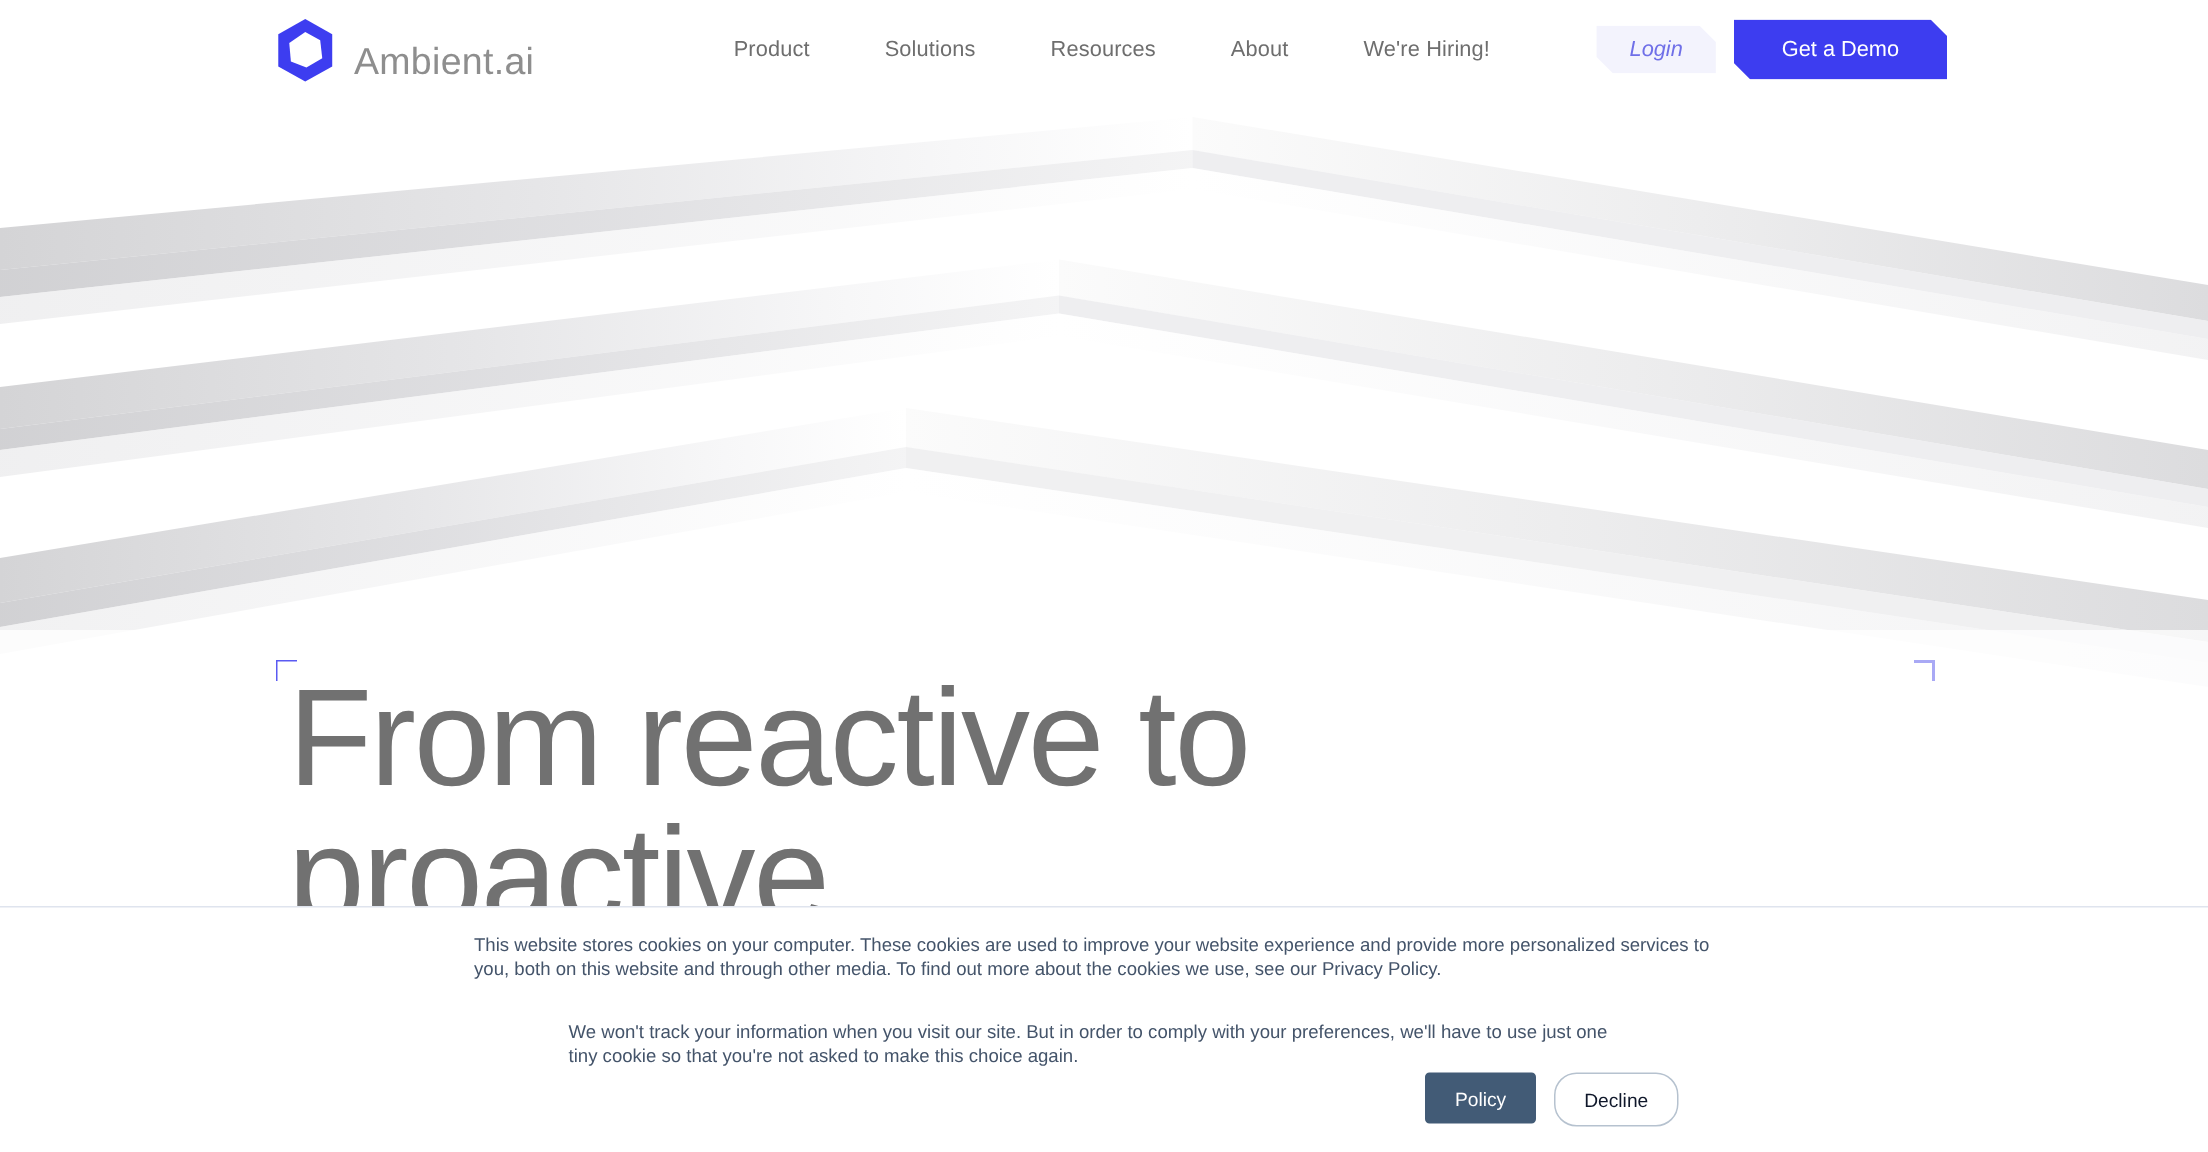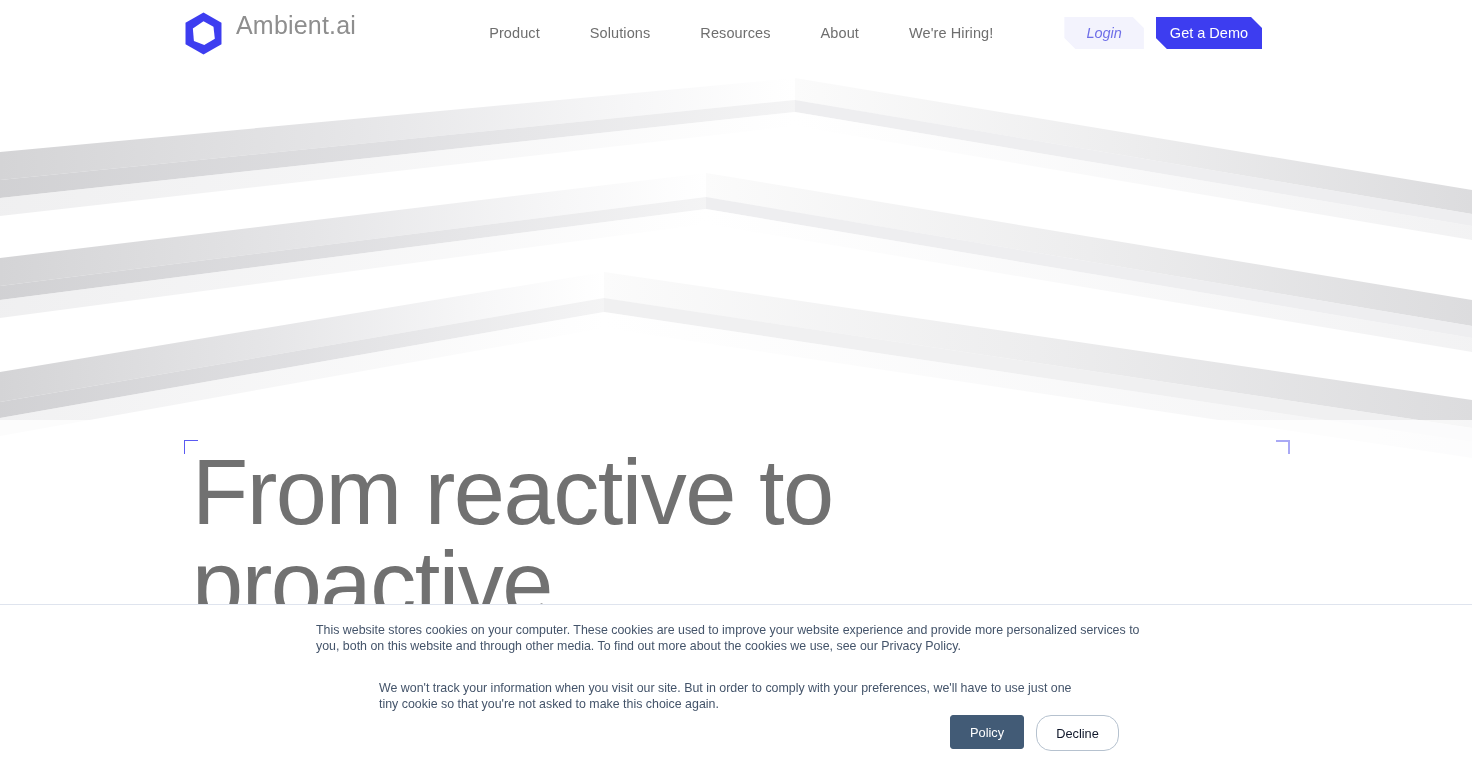--- a/index.html
+++ b/index.html
@@ -23,21 +23,21 @@
     width: 1472px;
     height: 66px;
     display: flex;
     align-items: center;
     z-index: 40;
     background: transparent;
   }
 
   .brand {
     display: flex;
-    align-items: flex-start;
+    align-items: flex-end;
     gap: 11px;
     margin-left: 182px;
     text-decoration: none;
     cursor: pointer;
   }
   .brand-mark { width: 43px; height: 45px; display: block; flex: none; }
   .brand-name {
     font-size: 25px;
     color: #8e8e8e;
     letter-spacing: 0.2px;
@@ -87,22 +87,22 @@
     font-size: 14.5px;
     height: 32px;
     padding: 0 22px;
     min-width: 78px;
     font-style: italic;
   }
   .btn-demo {
     background: #3d3df0;
     color: #ffffff;
     font-size: 14.5px;
-    height: 32px;
-    padding: 0 14px;
+    height: 40px;
+    padding: 0 32px;
   }
 
   
   .hero {
     position: absolute;
     top: 0; left: 0;
     width: 1472px;
     height: 768px;
     overflow: hidden;
     background: #ffffff;

